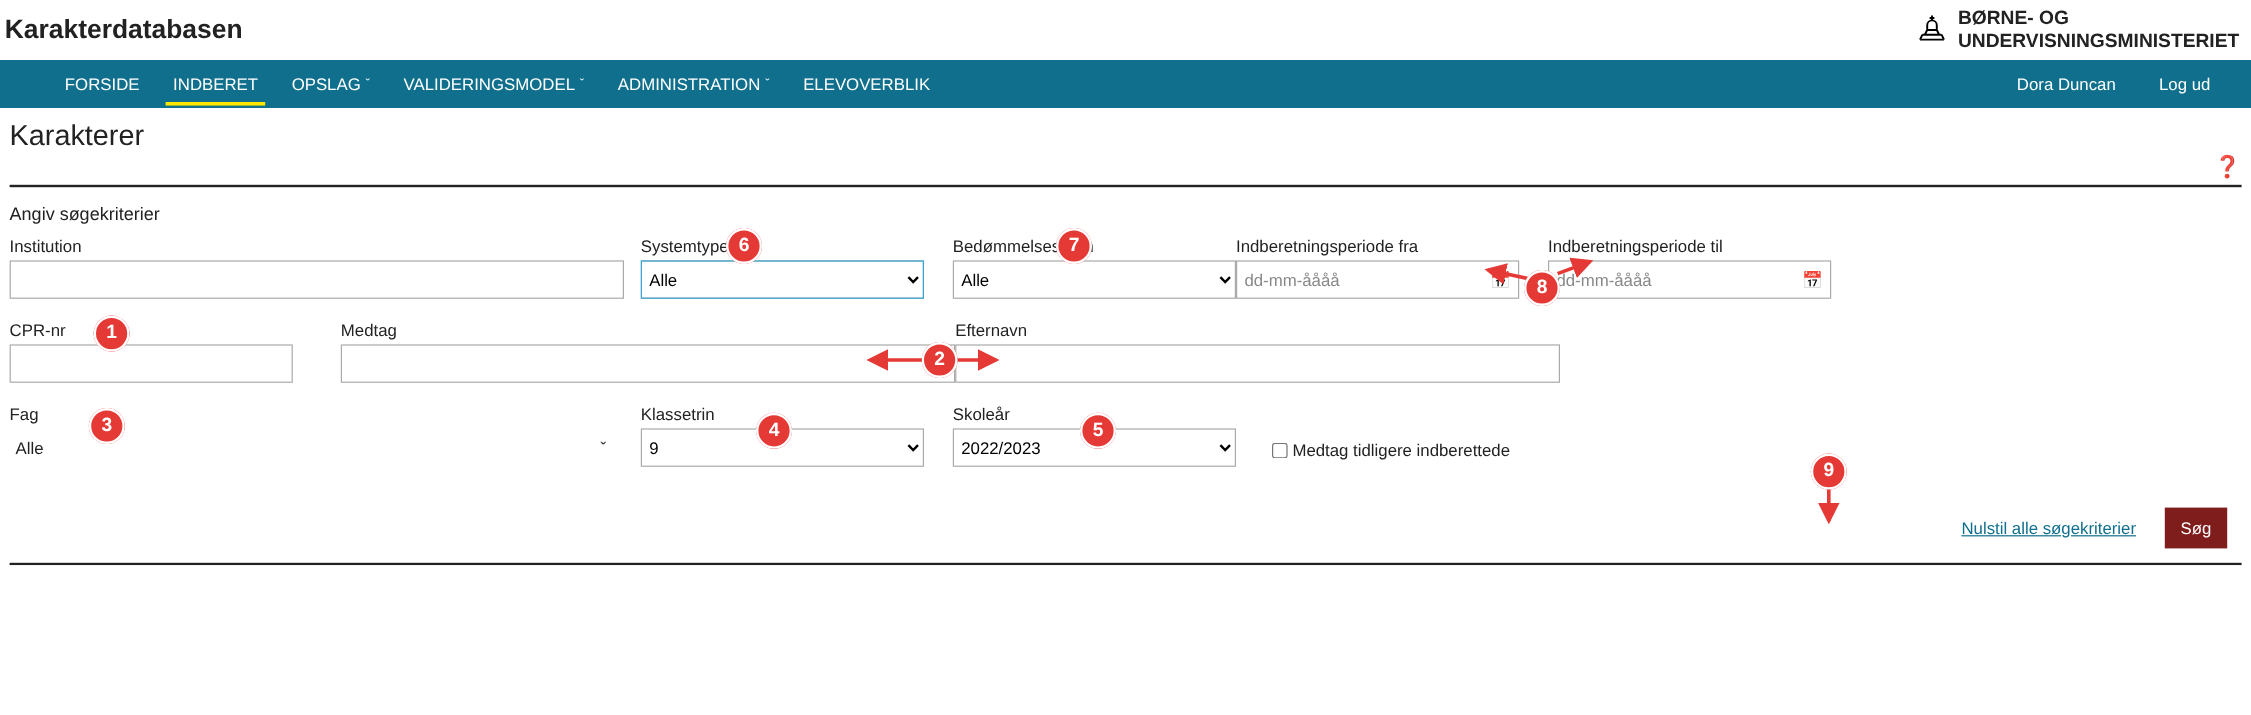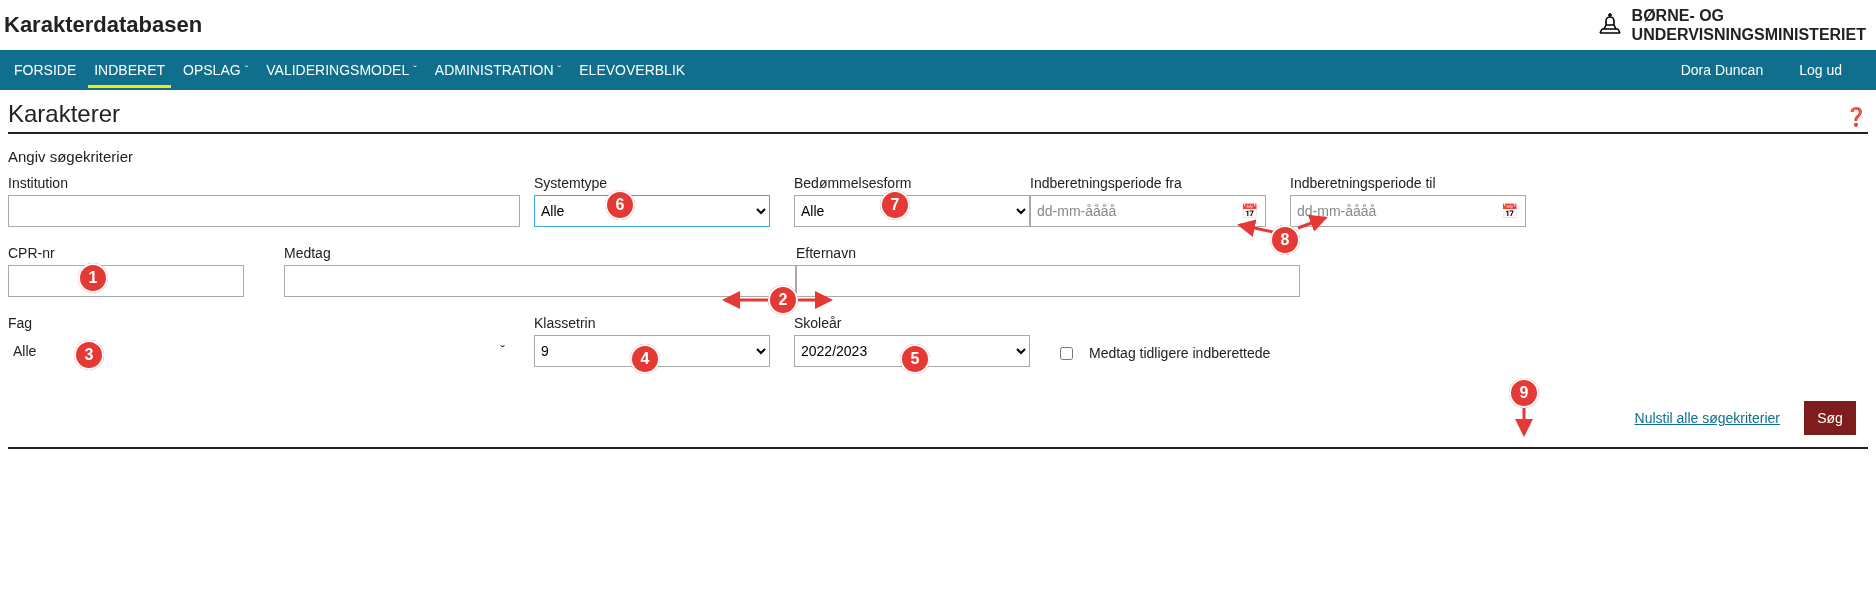--- a/index.html
+++ b/index.html
@@ -4,45 +4,45 @@
 <style>
   * { box-sizing: border-box; margin: 0; padding: 0; }
   body { font-family: Arial, Helvetica, sans-serif; color: #222; background: #fff; width: 1876px; }
   
   .header-row { display: flex; align-items: center; justify-content: space-between; padding: 6px 10px 6px 4px; }
   .app-title { font-size: 22px; font-weight: bold; color: #222; }
   .ministry { display: flex; align-items: center; gap: 8px; }
   .ministry-text { font-size: 16px; font-weight: bold; line-height: 1.2; }
   
   .navbar { background: #0f6f8c; display: flex; align-items: center; height: 40px; padding: 0 8px; color: #fff; font-size: 14px; }
-  .nav-left { display: flex; gap: 6px; align-items: center; }
+  .nav-left { display: flex; gap: 16px; align-items: center; margin-left: 40px; }
   .nav-item { padding: 10px 6px; cursor: pointer; display: flex; align-items: center; gap: 4px; }
   .nav-item.active { border-bottom: 3px solid #ffe600; padding-bottom: 7px; }
   .nav-right { margin-left: auto; display: flex; gap: 24px; padding-right: 20px; align-items: center; }
   .chev { font-size: 11px; }
   
   .page { padding: 10px 8px 0 8px; }
-  .page-title-row { display: flex; align-items: flex-end; border-bottom: 2px solid #222; padding-bottom: 4px; margin-bottom: 14px; }
+  .page-title-row { display: flex; align-items: flex-start; border-bottom: 2px solid #222; padding-bottom: 4px; margin-bottom: 14px; flex-direction: column; }
   .page-title { font-size: 24px; font-weight: normal; }
   .help-icon { margin-left: auto; color: #666; font-size: 18px; cursor: pointer; }
   
   .section-heading { font-size: 15px; margin-bottom: 10px; }
   
   .form-row { display: flex; gap: 0; margin-bottom: 18px; align-items: flex-start; }
   .field { display: flex; flex-direction: column; }
   .field label { font-size: 14px; margin-bottom: 4px; color: #222; }
   .field input[type=text], .field select, .date-wrap { height: 32px; border: 1px solid #aaa; font-size: 14px; padding: 0 6px; background: #fff; }
   .field select { padding: 0 2px; }
   .date-wrap { display: flex; align-items: center; justify-content: space-between; color: #888; }
   .date-wrap .cal { color: #333; font-size: 14px; }
   .outlined-blue { outline: 1px solid #3ba7d8; outline-offset: -1px; }
   
   .dd-fag { height: 32px; border: 1px solid transparent; display: flex; align-items: center; justify-content: space-between; padding: 0 6px 0 4px; font-size: 14px; cursor: pointer; }
   
-  .checkbox-row { display: flex; align-items: center; gap: 16px; font-size: 14px; margin-top: 24px; }
+  .checkbox-row { display: flex; align-items: center; gap: 4px; font-size: 14px; margin-top: 24px; }
   
   .actions { display: flex; justify-content: flex-end; align-items: center; gap: 24px; padding: 16px 12px 8px 0; }
   .link-reset { color: #0f6f8c; text-decoration: underline; font-size: 14px; cursor: pointer; }
   .btn-search { background: #7f1d1d; color: #fff; border: none; height: 34px; width: 52px; font-size: 14px; cursor: pointer; }
   .bottom-line { border-top: 2px solid #222; margin: 4px 8px 0 8px; }
   
   
   .overlay { position: absolute; top:0; left:0; pointer-events: none; }
   .badge { position: absolute; width: 30px; height: 30px; border-radius: 50%; background: #e53935; color: #fff; font-size: 16px; font-weight: bold; display: flex; align-items: center; justify-content: center; box-shadow: 0 0 0 2px #fff inset; }
   .arrow-svg { position: absolute; }

